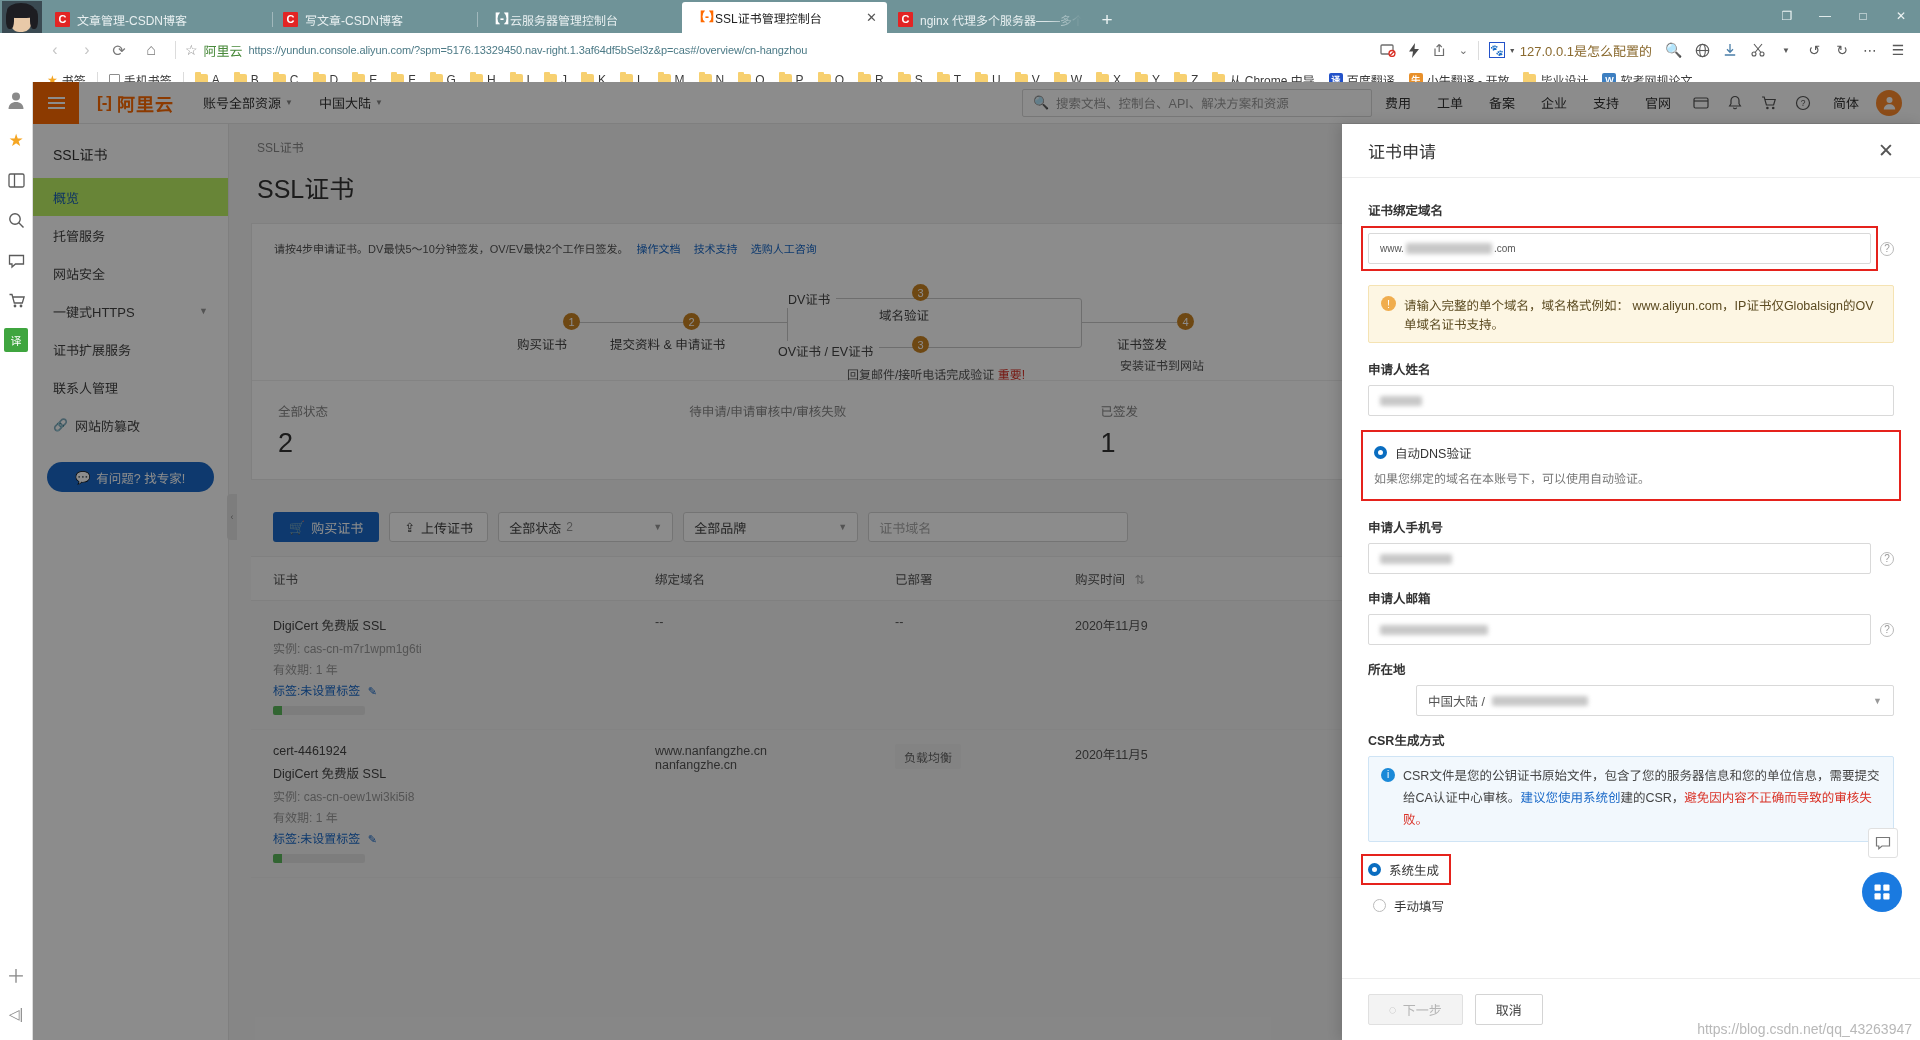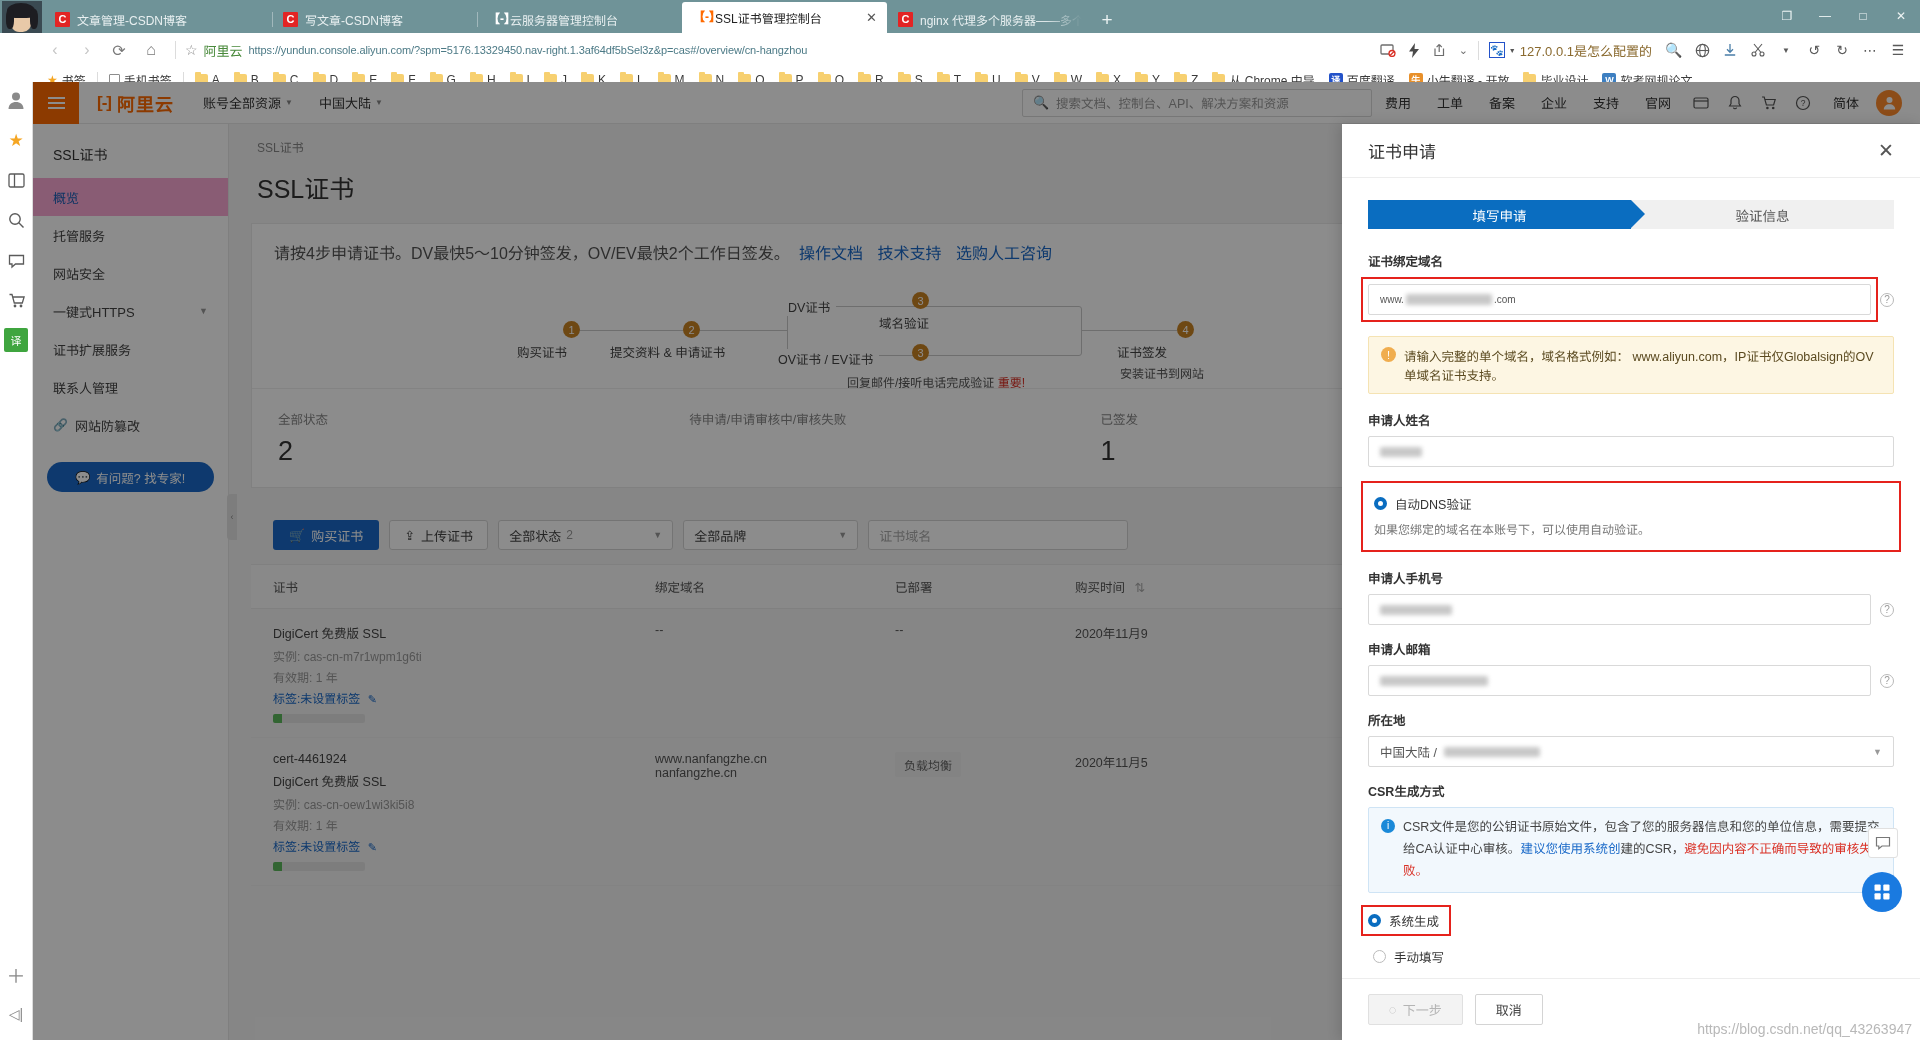--- a/index.html
+++ b/index.html
@@ -182,39 +182,39 @@
 
   .body-row { display: flex; height: calc(100% - 42px); }
 
   
   .sidebar { width: 196px; background: #fff; border-right: 1px solid #e8e8e8; flex: none; padding-top: 10px; position: relative; }
   .sb-title { font-size: 14px; color: #333; padding: 10px 20px 14px; font-weight: 500; }
   .sb-item {
     height: 38px; display: flex; align-items: center; gap: 7px; padding: 0 20px;
     font-size: 13px; color: #444; cursor: default;
   }
-  .sb-item.active { background: #f9a8d4; color: #1a5fb4; }
+  .sb-item.active { background: #bef264; color: #1a5fb4; }
   .sb-item .chev { margin-left: auto; font-size: 9px; color: #999; }
   .sb-btn {
     margin: 18px 14px 0; height: 30px; border-radius: 15px; background: #1a69c8; color: #fff;
     display: flex; align-items: center; justify-content: center; gap: 5px; font-size: 12.5px;
   }
   .sb-collapse {
     position: absolute; right: -9px; top: 370px; width: 10px; height: 46px;
     background: #e4e4e4; border-radius: 4px 0 0 4px; display: flex; align-items: center;
     justify-content: center; font-size: 9px; color: #888;
   }
 
   
   .content { flex: 1; overflow: hidden; position: relative; }
   .crumb { font-size: 12px; color: #888; padding: 14px 0 0 28px; }
   .pg-title { font-size: 25px; color: #333; padding: 14px 0 18px 28px; font-weight: normal; }
 
   .panel { background: #fff; margin: 0 22px; border: 1px solid #e9e9e9; }
-  .steps-note { font-size: 16px; color: #555; padding: 16px 0 0 22px; }
+  .steps-note { font-size: 11px; color: #555; padding: 16px 0 0 22px; }
   .steps-note a { color: #1a69c8; text-decoration: none; margin: 0 5px; }
 
   .flow { position: relative; height: 108px; margin: 4px 20px 12px; }
   .num {
     position: absolute; width: 17px; height: 17px; border-radius: 50%; background: #c98324;
     color: #fff; font-size: 11px; display: flex; align-items: center; justify-content: center;
   }
   .flab { position: absolute; font-size: 12.5px; color: #444; white-space: nowrap; }
   .fline { position: absolute; height: 1px; background: #c9c9c9; }
   .fbox { position: absolute; border: 1px solid #c9c9c9; border-radius: 3px; }
@@ -324,21 +324,21 @@
   .radio-line { display: flex; align-items: center; gap: 8px; font-size: 12.5px; color: #333; }
   .radio {
     width: 13px; height: 13px; border-radius: 50%; border: 1px solid #bbb; flex: none; background: #fff;
     position: relative;
   }
   .radio.on { border-color: #0a6dc0; border-width: 4px; }
   .radio-sub { font-size: 12px; color: #777; margin: 7px 0 0 0; }
 
   .sel2 {
     flex: 1; height: 31px; border: 1px solid #d9d9d9; border-radius: 2px; display: flex;
-    align-items: center; padding: 0 11px; font-size: 12.5px; color: #555;
+    align-items: center; padding: 0 11px; font-size: 12.5px; color: #555; margin-left: 48px;
   }
   .sel2 .cv { margin-left: auto; font-size: 9px; color: #999; }
 
   .info {
     background: #f2f8fd; border: 1px solid #cfe4f5; border-radius: 2px; padding: 9px 12px;
     font-size: 12.5px; color: #444; display: flex; gap: 8px; align-items: flex-start;
     margin: 7px 0 12px; line-height: 1.75;
   }
   .info .ii {
     width: 14px; height: 14px; border-radius: 50%; background: #1a89d8; color: #fff;
@@ -919,24 +919,20 @@
 
   <div class="dimmer"></div>
 
   <div class="drawer">
     <div class="dw-head">
       <div class="dw-title">证书申请</div>
       <div class="dw-close">✕</div>
     </div>
 
     <div class="dw-body">
-      <div class="steps2">
-        <div class="s2 on">填写申请</div>
-        <div class="s2 off">验证信息</div>
-      </div>
 
       <div class="fl">
         <div class="fl-label">证书绑定域名</div>
         <div class="fl-row">
           <div class="redbox" style="flex:1">
             <div class="fl-input">
               <span>www.</span>
                 <span class="blur" style="width:86px;height:11px;margin:0 2px"></span>
                 <span>.com</span>
             </div>

